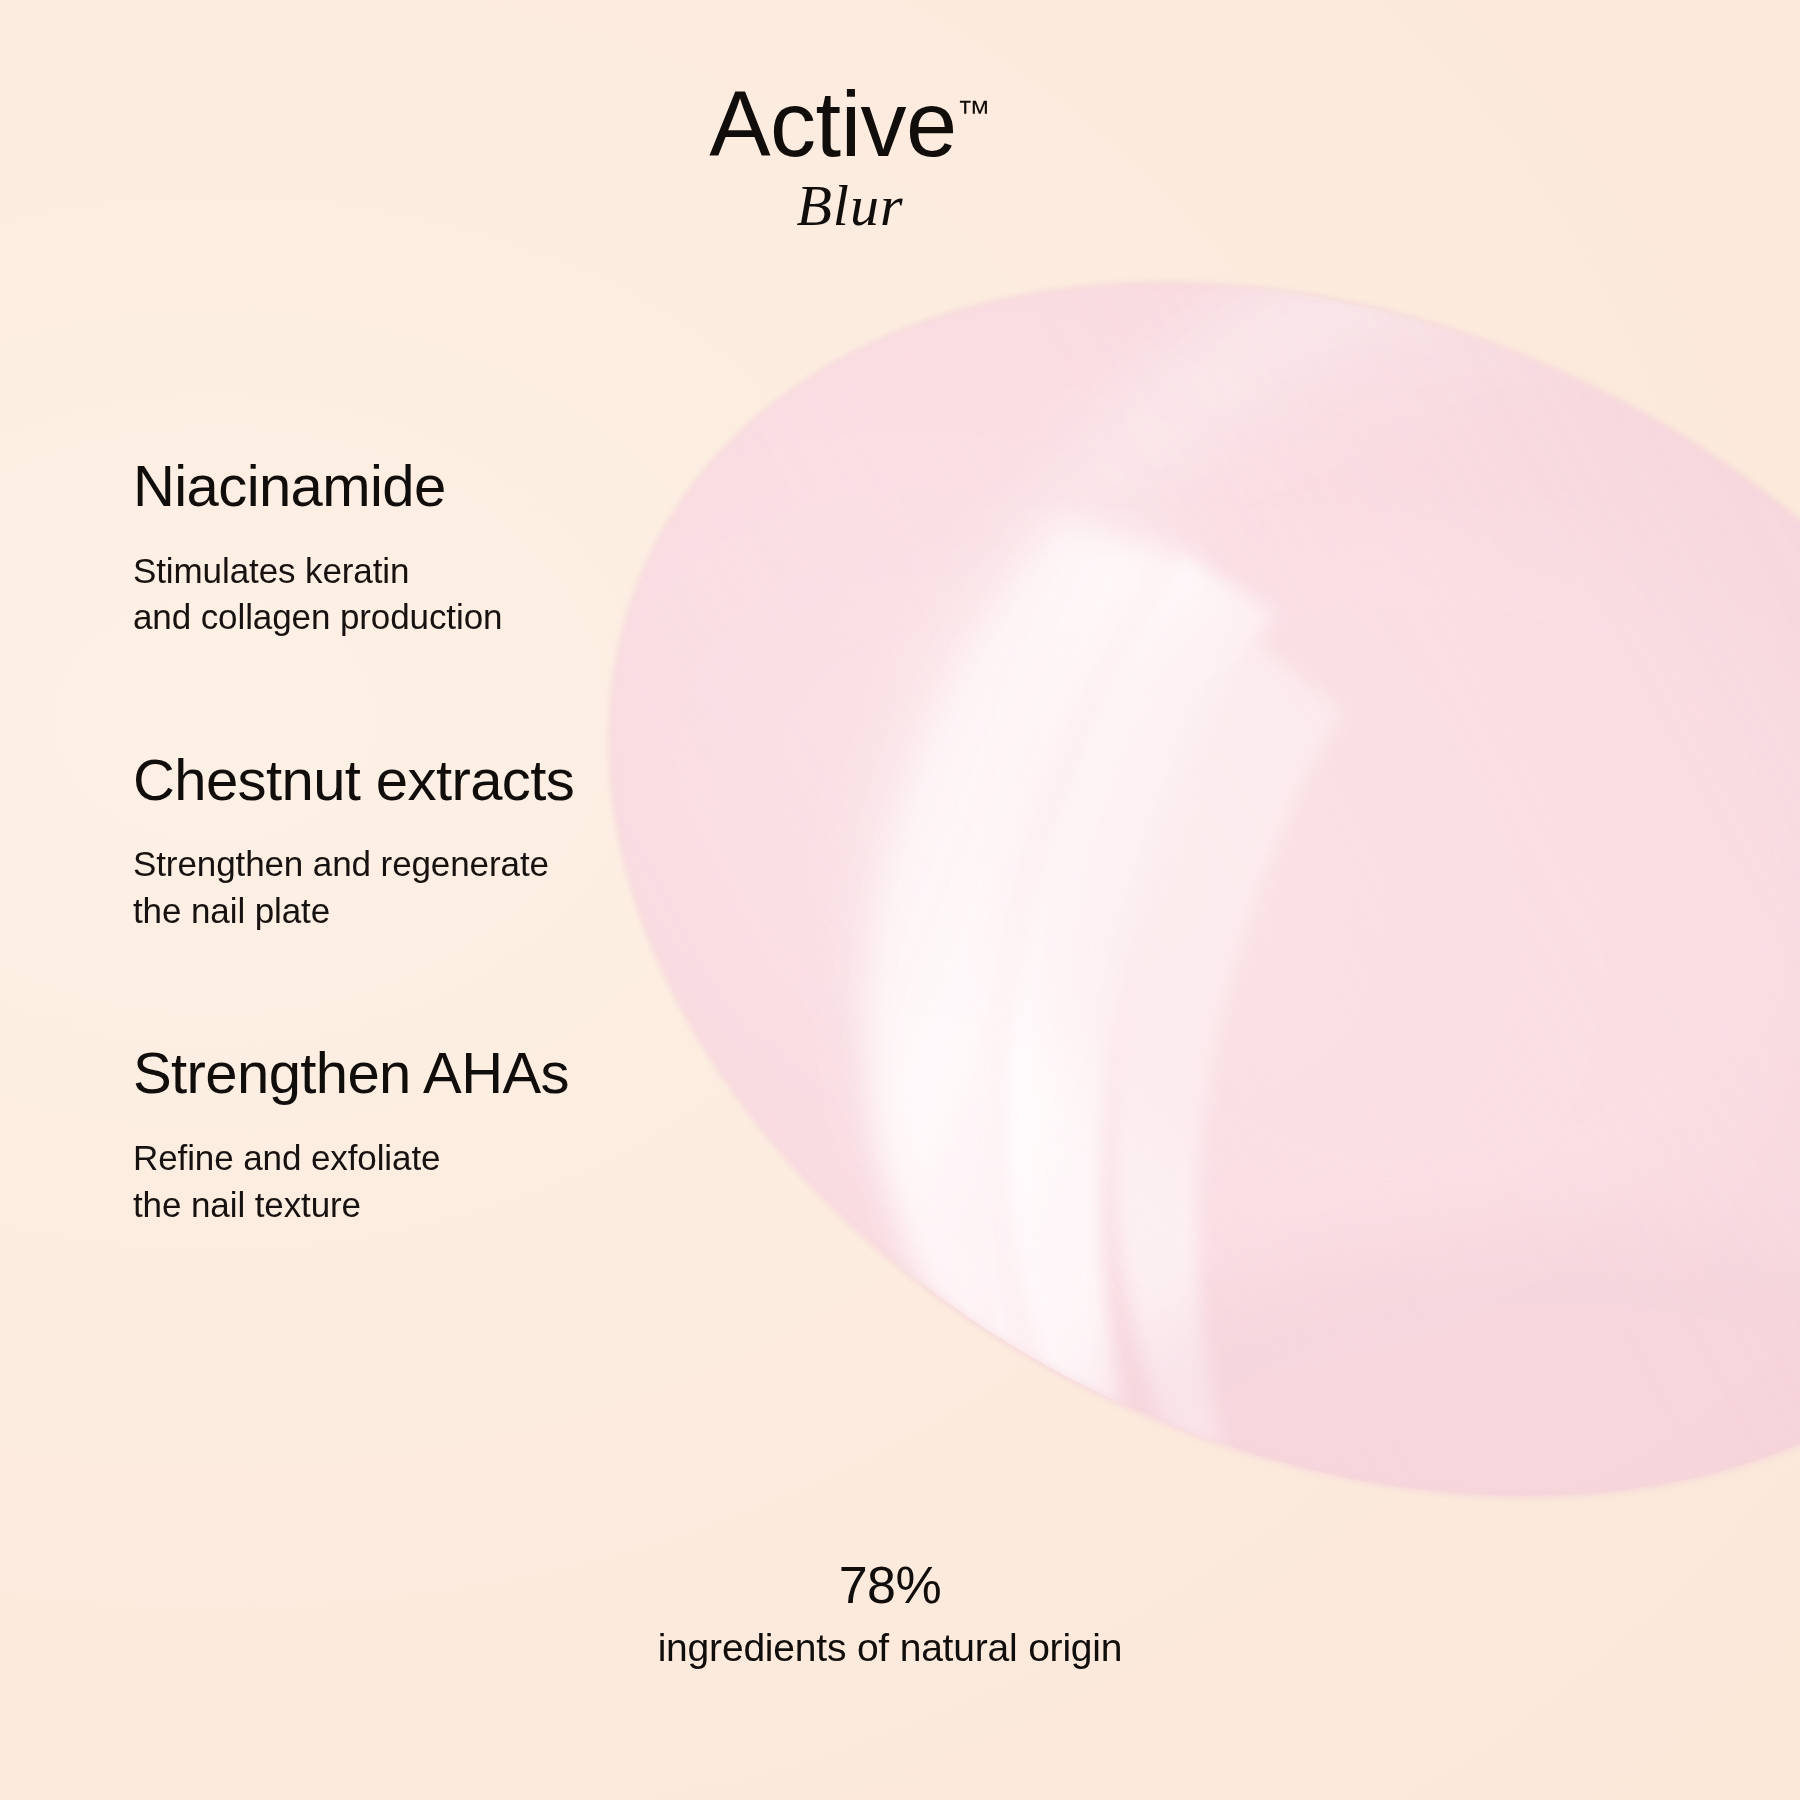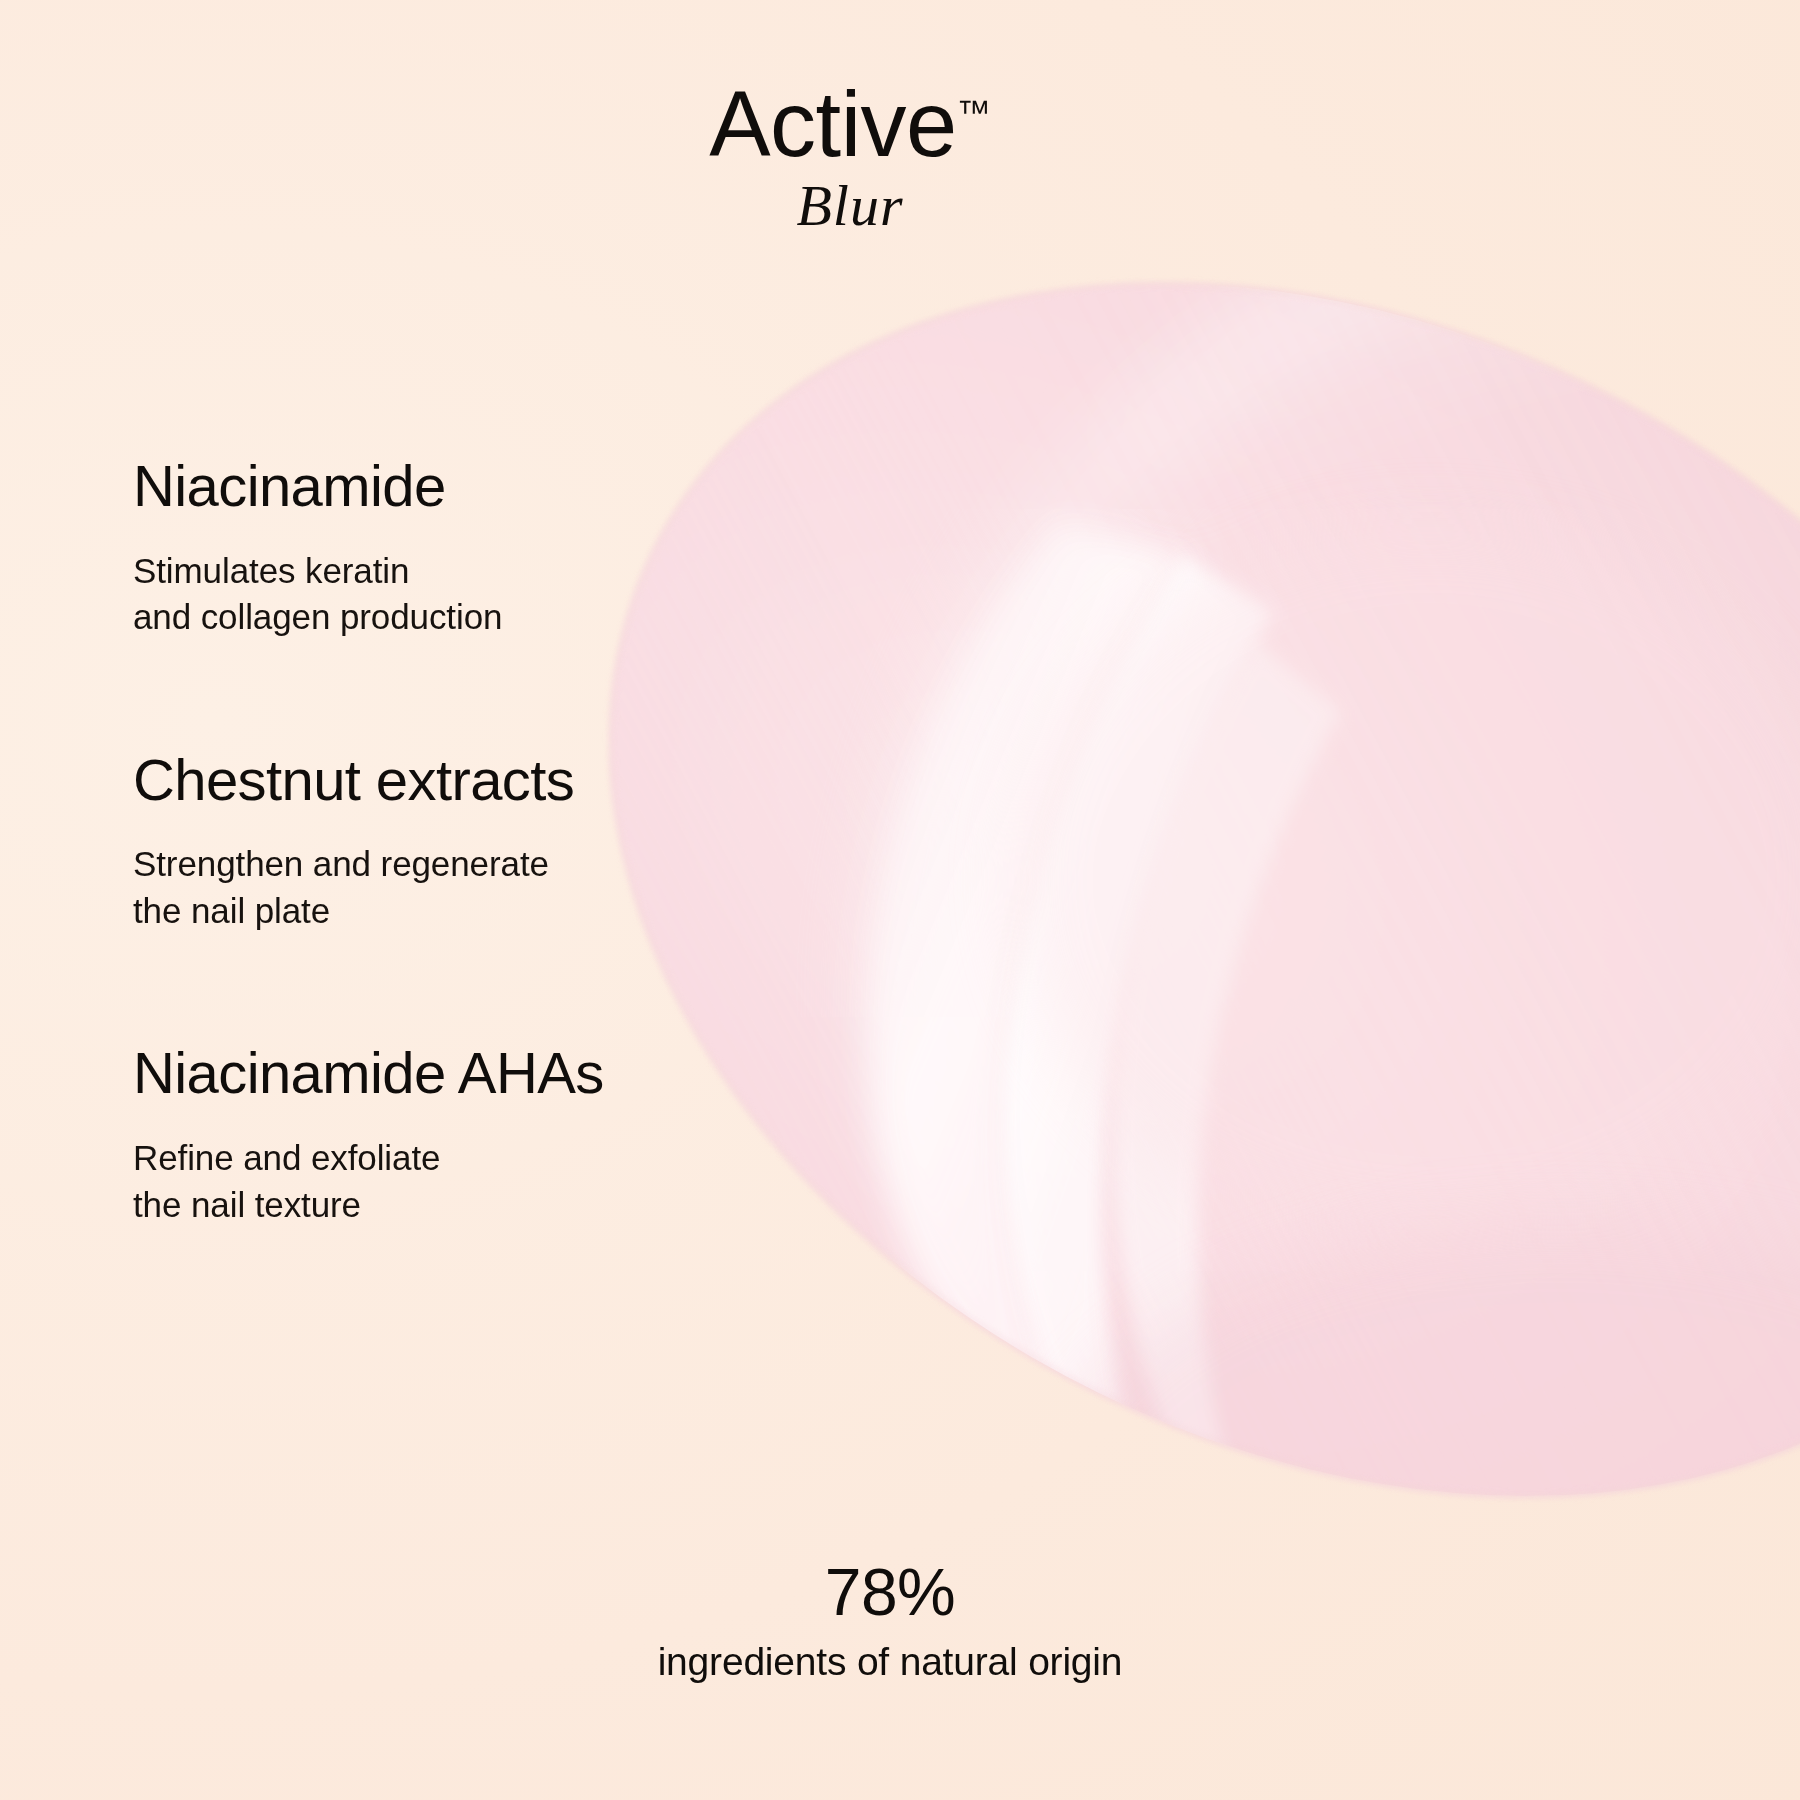--- a/index.html
+++ b/index.html
@@ -108,21 +108,21 @@
   #natural-origin {
     position: absolute;
     left: 540px;
     top: 1558px;
     width: 700px;
     text-align: center;
     z-index: 5;
     color: #100d0b;
   }
   #natural-origin .pct {
-    font-size: 66px;
+    font-size: 52px;
     line-height: 1.05;
     font-weight: 400;
     letter-spacing: -0.5px;
   }
   #natural-origin .caption {
     font-size: 39px;
     line-height: 1.2;
     font-weight: 400;
     margin-top: 12px;
     letter-spacing: -0.2px;
@@ -258,21 +258,21 @@
 and collagen production</p>
     </div>
 
     <div class="benefit">
       <h2 class="benefit-title">Chestnut extracts</h2>
       <p class="benefit-desc">Strengthen and regenerate
 the nail plate</p>
     </div>
 
     <div class="benefit">
-      <h2 class="benefit-title">Niacinamide AHAs</h2>
+      <h2 class="benefit-title">Strengthen AHAs</h2>
       <p class="benefit-desc">Refine and exfoliate
 the nail texture</p>
     </div>
 
   </div>
 
   <div id="natural-origin">
     <div class="pct">78%</div>
     <div class="caption">ingredients of natural origin</div>
   </div>

